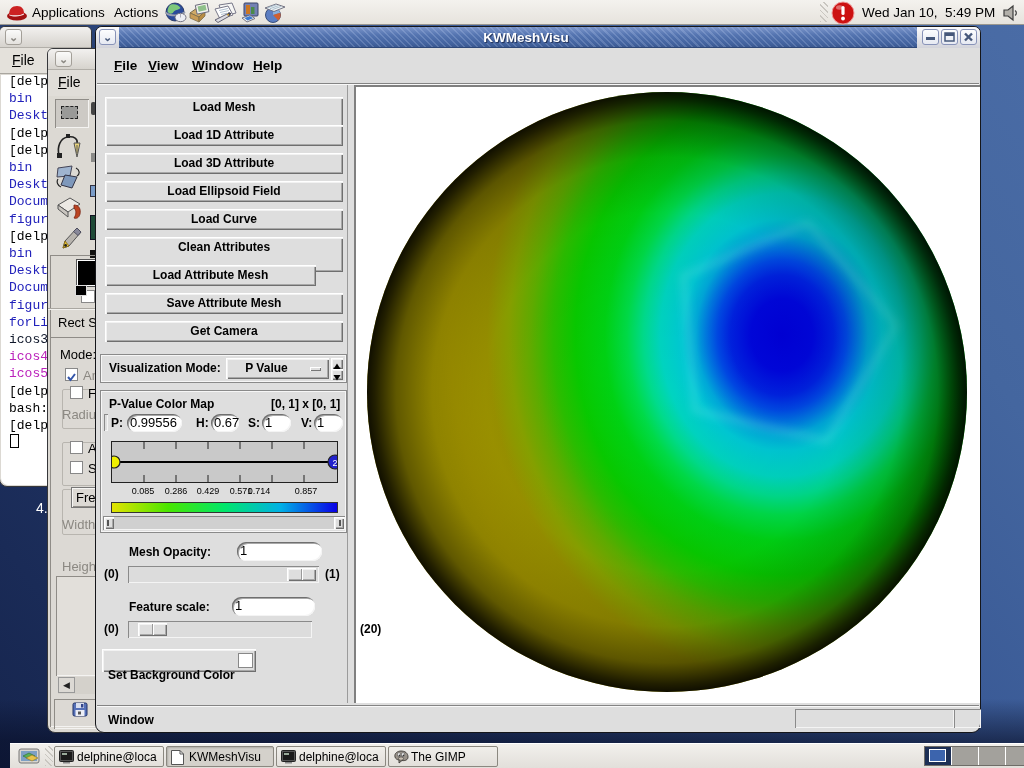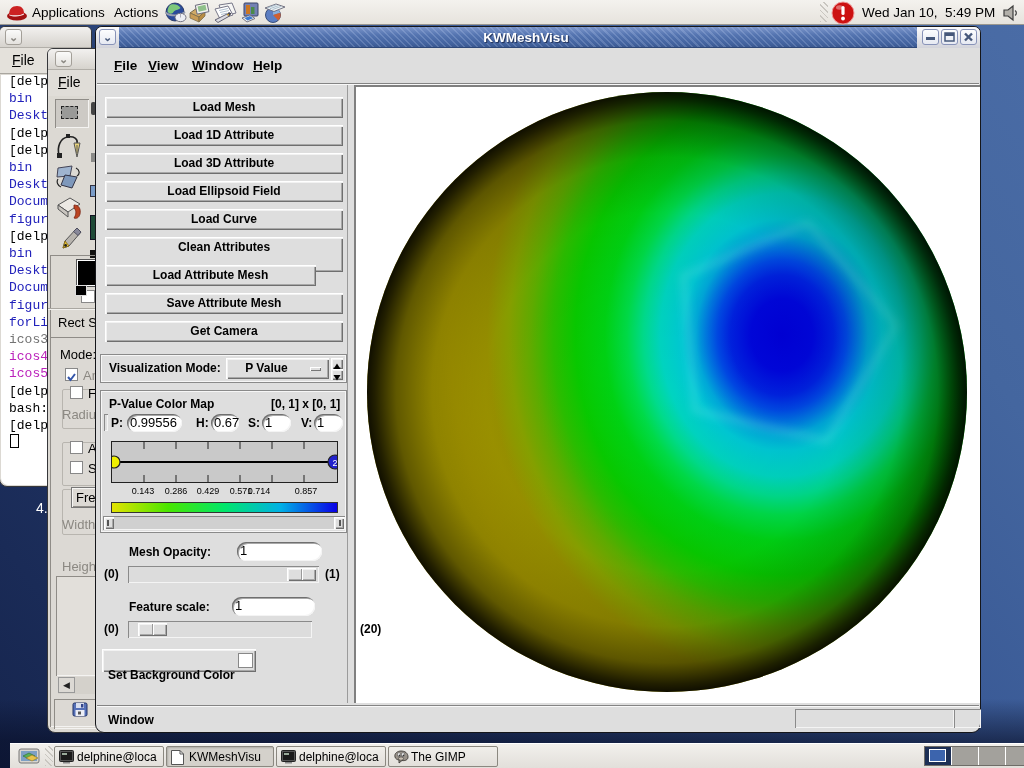--- a/index.html
+++ b/index.html
@@ -146,21 +146,21 @@
 <span style="color:#2222bb">bin</span>
 <span style="color:#2222bb">Desktop</span>
 <span style="color:#2222bb">Documents</span>
 <span style="color:#2222bb">figures</span>
 <span style="color:#000">[delphine@local</span>
 <span style="color:#2222bb">bin</span>
 <span style="color:#2222bb">Desktop</span>
 <span style="color:#2222bb">Documents</span>
 <span style="color:#2222bb">figures</span>
 <span style="color:#2222bb">forLibby</span>
-<span style="color:#737373">icos3</span>
+<span style="color:#0f172a">icos3</span>
 <span style="color:#bb22bb">icos4</span>
 <span style="color:#bb22bb">icos5</span>
 <span style="color:#000">[delphine@local</span>
 <span style="color:#000">bash: syntax e</span>
 <span style="color:#000">[delphine@local</span>
 </div>
     <div class="abs" style="left:9px;top:359px;width:9px;height:14px;border:1px solid #000;"></div>
   </div>
 </div>
 
@@ -298,21 +298,21 @@
 
   <div class="abs" style="left:251px;top:58px;width:1px;height:618px;background:#9b9b9b;"></div>
   <div class="abs" id="client" style="left:3px;top:58px;width:881px;height:618px;">
 
     <div class="abs" id="viewport" style="left:255px;top:0px;width:626px;height:618px;background:#ffffff;border-left:2px solid #808080;border-top:2px solid #808080;"></div>
   </div>
 </div>
 
 <div id="kwpanel">
 
-  <div class="tkbtn tkraised" style="left:105px;top:97px;width:238px;height:21px;line-height:20px;">Load Mesh</div>
+  <div class="tkbtn tkraised" style="left:105px;top:97px;width:238px;height:30px;line-height:20px;">Load Mesh</div>
   <div class="tkbtn tkraised" style="left:105px;top:125px;width:238px;height:21px;line-height:20px;">Load 1D Attribute</div>
   <div class="tkbtn tkraised" style="left:105px;top:153px;width:238px;height:21px;line-height:20px;">Load 3D Attribute</div>
   <div class="tkbtn tkraised" style="left:105px;top:181px;width:238px;height:21px;line-height:20px;">Load Ellipsoid Field</div>
   <div class="tkbtn tkraised" style="left:105px;top:209px;width:238px;height:21px;line-height:20px;">Load Curve</div>
   <div class="tkbtn tkraised" style="left:105px;top:237px;width:238px;height:35px;line-height:20px;">Clean Attributes</div>
   <div class="tkbtn tkraised" style="left:105px;top:265px;width:211px;height:21px;line-height:20px;">Load Attribute Mesh</div>
   <div class="tkbtn tkraised" style="left:105px;top:293px;width:238px;height:21px;line-height:20px;">Save Attribute Mesh</div>
   <div class="tkbtn tkraised" style="left:105px;top:321px;width:238px;height:21px;line-height:20px;">Get Camera</div>
 
   <div class="abs tkgroove" style="left:100px;top:354px;width:247px;height:29px;"></div>
@@ -361,21 +361,21 @@
           <line x1="160" y1="33" x2="160" y2="40"></line>
           <line x1="192" y1="33" x2="192" y2="40"></line>
       </g>
       <line x1="0" y1="20" x2="225" y2="20" stroke="#000" stroke-width="2"></line>
       <circle cx="2" cy="20" r="6" fill="#f0f000" stroke="#222" stroke-width="1.2"></circle>
       <circle cx="223" cy="20" r="7" fill="#2222cc" stroke="#222" stroke-width="1.2"></circle>
       <text x="223" y="23.5" font-size="9" fill="#fff" text-anchor="middle" font-family="Liberation Sans">2</text>
     </svg>
   </div>
   <div class="abs" style="left:111px;top:486px;width:227px;height:10px;font-size:9px;color:#000;">
-    <span style="position:absolute;left:32px;transform:translateX(-50%);">0.143</span>
+    <span style="position:absolute;left:32px;transform:translateX(-50%);">0.085</span>
     <span style="position:absolute;left:65px;transform:translateX(-50%);">0.286</span>
     <span style="position:absolute;left:97px;transform:translateX(-50%);">0.429</span>
     <span style="position:absolute;left:130px;transform:translateX(-50%);">0.571</span>
     <span style="position:absolute;left:148px;transform:translateX(-50%);">0.714</span>
     <span style="position:absolute;left:195px;transform:translateX(-50%);">0.857</span>
   </div>
   <div class="abs" style="left:111px;top:502px;width:227px;height:11px;border:1px solid #333;background:linear-gradient(to right,#e3e300,#49e600 25%,#00e66b 50%,#00b0e6 75%,#0a00e6);"></div>
   <div class="abs" style="left:103px;top:516px;width:242px;height:14px;background:#d0d0d0;box-shadow:inset 1px 1px 0 #8a8a8a, inset -1px -1px 0 #f4f4f4;">
     <div class="abs tkraised" style="left:1px;top:1px;width:10px;height:12px;">
         <div style="position:absolute;left:3px;top:3px;width:2px;height:6px;background:#555;"></div>

